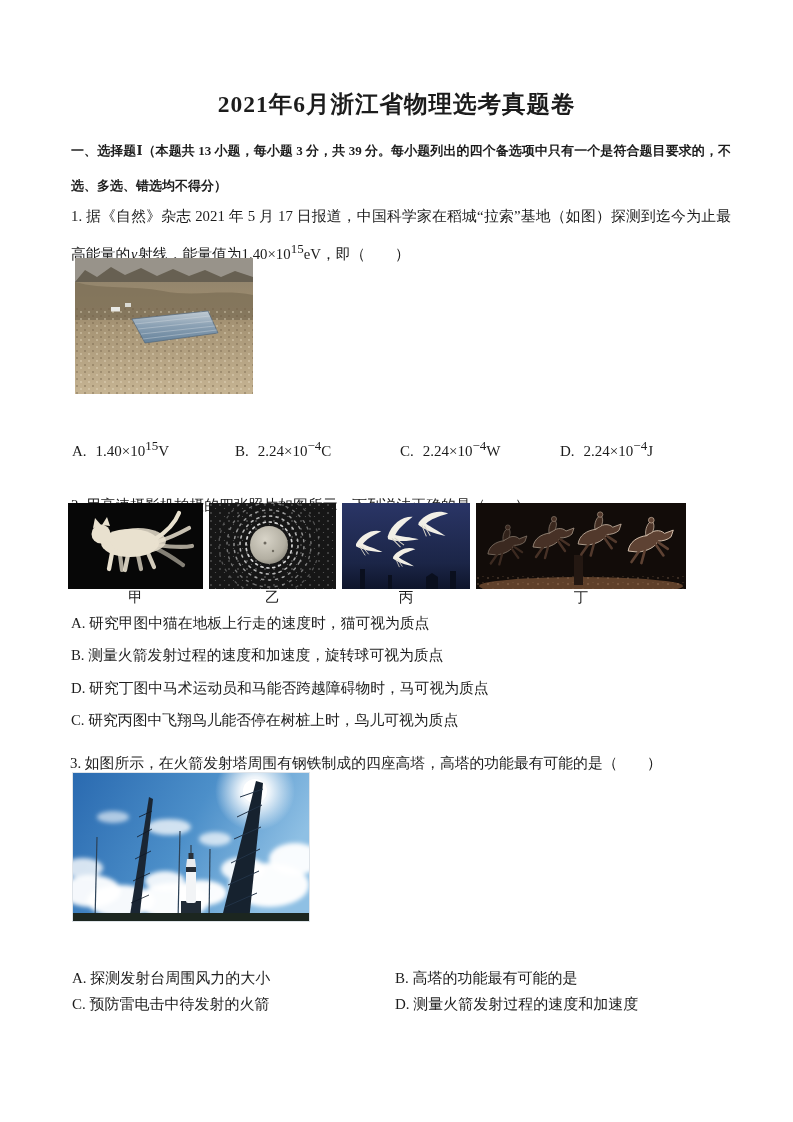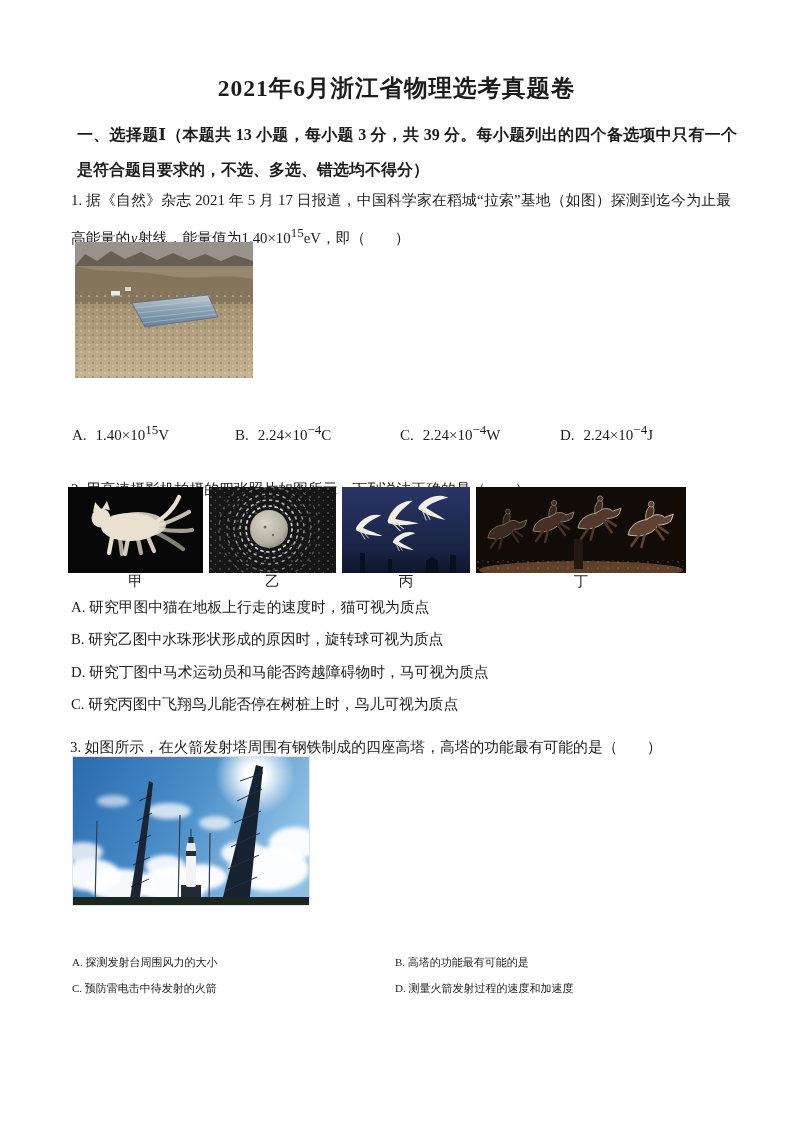--- a/index.html
+++ b/index.html
@@ -1,24 +1,24 @@
 <!DOCTYPE html>
 <html><head>
 <meta charset="utf-8">
 <style>
   html,body{margin:0;padding:0;}
   body{background:#ffffff;}
   .page{
     position:relative;width:793px;height:1048px;background:#ffffff;
     font-family:"Liberation Serif","DejaVu Serif",serif;color:#1c1c1c;
-    overflow:hidden;margin:0 auto;
+    overflow:hidden;margin:16px auto;
   }
   .abs{position:absolute;}
   .title{left:0;right:0;top:72px;text-align:center;font-size:23.5px;font-weight:700;letter-spacing:1px;}
-  .heading{left:77px;width:660px;top:117px;font-size:16px;font-weight:700;line-height:35px;text-align:justify;}
+  .heading{left:71px;width:660px;top:117px;font-size:13px;font-weight:700;line-height:35px;text-align:justify;}
   .stem{font-size:14.8px;line-height:24px;text-align:justify;}
   .q1stem{left:71px;width:660px;top:166px;line-height:38px;}
   sup{font-size:13px;line-height:0;vertical-align:super;}
   .formula{white-space:nowrap;text-align:center;}
   .gamma{font-style:italic;padding:0 1px;}
   .photo-frame{overflow:hidden;}
   .q1-photo{left:75px;top:242px;width:178px;height:136px;}
   .q1opts{left:0;top:427px;width:793px;height:26px;}
   .q1opt{position:absolute;top:0;font-size:15px;white-space:nowrap;}
   .q1opt:nth-child(1){left:72px;}
@@ -31,21 +31,21 @@
   .ph{height:86px;}
   .ph svg{display:block;}
   .ph1{width:135px;}.ph2{width:127px;}.ph3{width:128px;}.ph4{width:210px;}
   .caps{left:68px;top:572px;display:flex;gap:6px;font-size:14.5px;}
   .cap{text-align:center;}
   .cap1{width:135px;}.cap2{width:127px;}.cap3{width:128px;}.cap4{width:210px;}
   .q2opts{left:71px;top:591px;font-size:14.8px;}
   .q2opts p{margin:0;height:32.4px;line-height:32.4px;white-space:nowrap;}
   .q3stem{left:70px;width:660px;top:720px;}
   .q3-photo{left:72px;top:756px;width:238px;height:150px;border:1px solid #dfe4e9;box-sizing:border-box;}
-  .q3row{left:0;width:793px;height:24px;font-size:11px;}
+  .q3row{left:0;width:793px;height:24px;font-size:15px;}
   .q3row1{top:950px;}
   .q3row2{top:976px;}
   .q3opt{position:absolute;top:0;line-height:24px;white-space:nowrap;}
   .q3opt.colA{left:72px;}
   .q3opt.colB{left:395px;}
   .footer{left:0;right:0;top:1073px;text-align:center;
     font-family:"Liberation Sans","DejaVu Sans",sans-serif;
     font-size:17.5px;color:#9a9a9a;line-height:22px;}
 </style>
 </head>
@@ -213,21 +213,21 @@
 
   <div class="caps abs">
     <div class="cap cap1">甲</div>
     <div class="cap cap2">乙</div>
     <div class="cap cap3">丙</div>
     <div class="cap cap4">丁</div>
   </div>
 
   <div class="q2opts abs">
     <p>A. 研究甲图中猫在地板上行走的速度时，猫可视为质点</p>
-    <p>B. 研究乙图中水珠形状形成的原因时，旋转球可视为质点</p>
+    <p>B. 测量火箭发射过程的速度和加速度，旋转球可视为质点</p>
     <p>D. 研究丁图中马术运动员和马能否跨越障碍物时，马可视为质点</p>
     <p>C. 研究丙图中飞翔鸟儿能否停在树桩上时，鸟儿可视为质点</p>
   </div>
 
   <p class="stem q3stem abs">3. 如图所示，在火箭发射塔周围有钢铁制成的四座高塔，高塔的功能最有可能的是（　　）</p>
 
   <div class="abs q3-photo photo-frame">
     <svg viewBox="0 0 236 148" width="236" height="148" preserveAspectRatio="none">
       <defs>
         <linearGradient id="g-sky" x1="0" y1="0" x2="1" y2="0.35">

